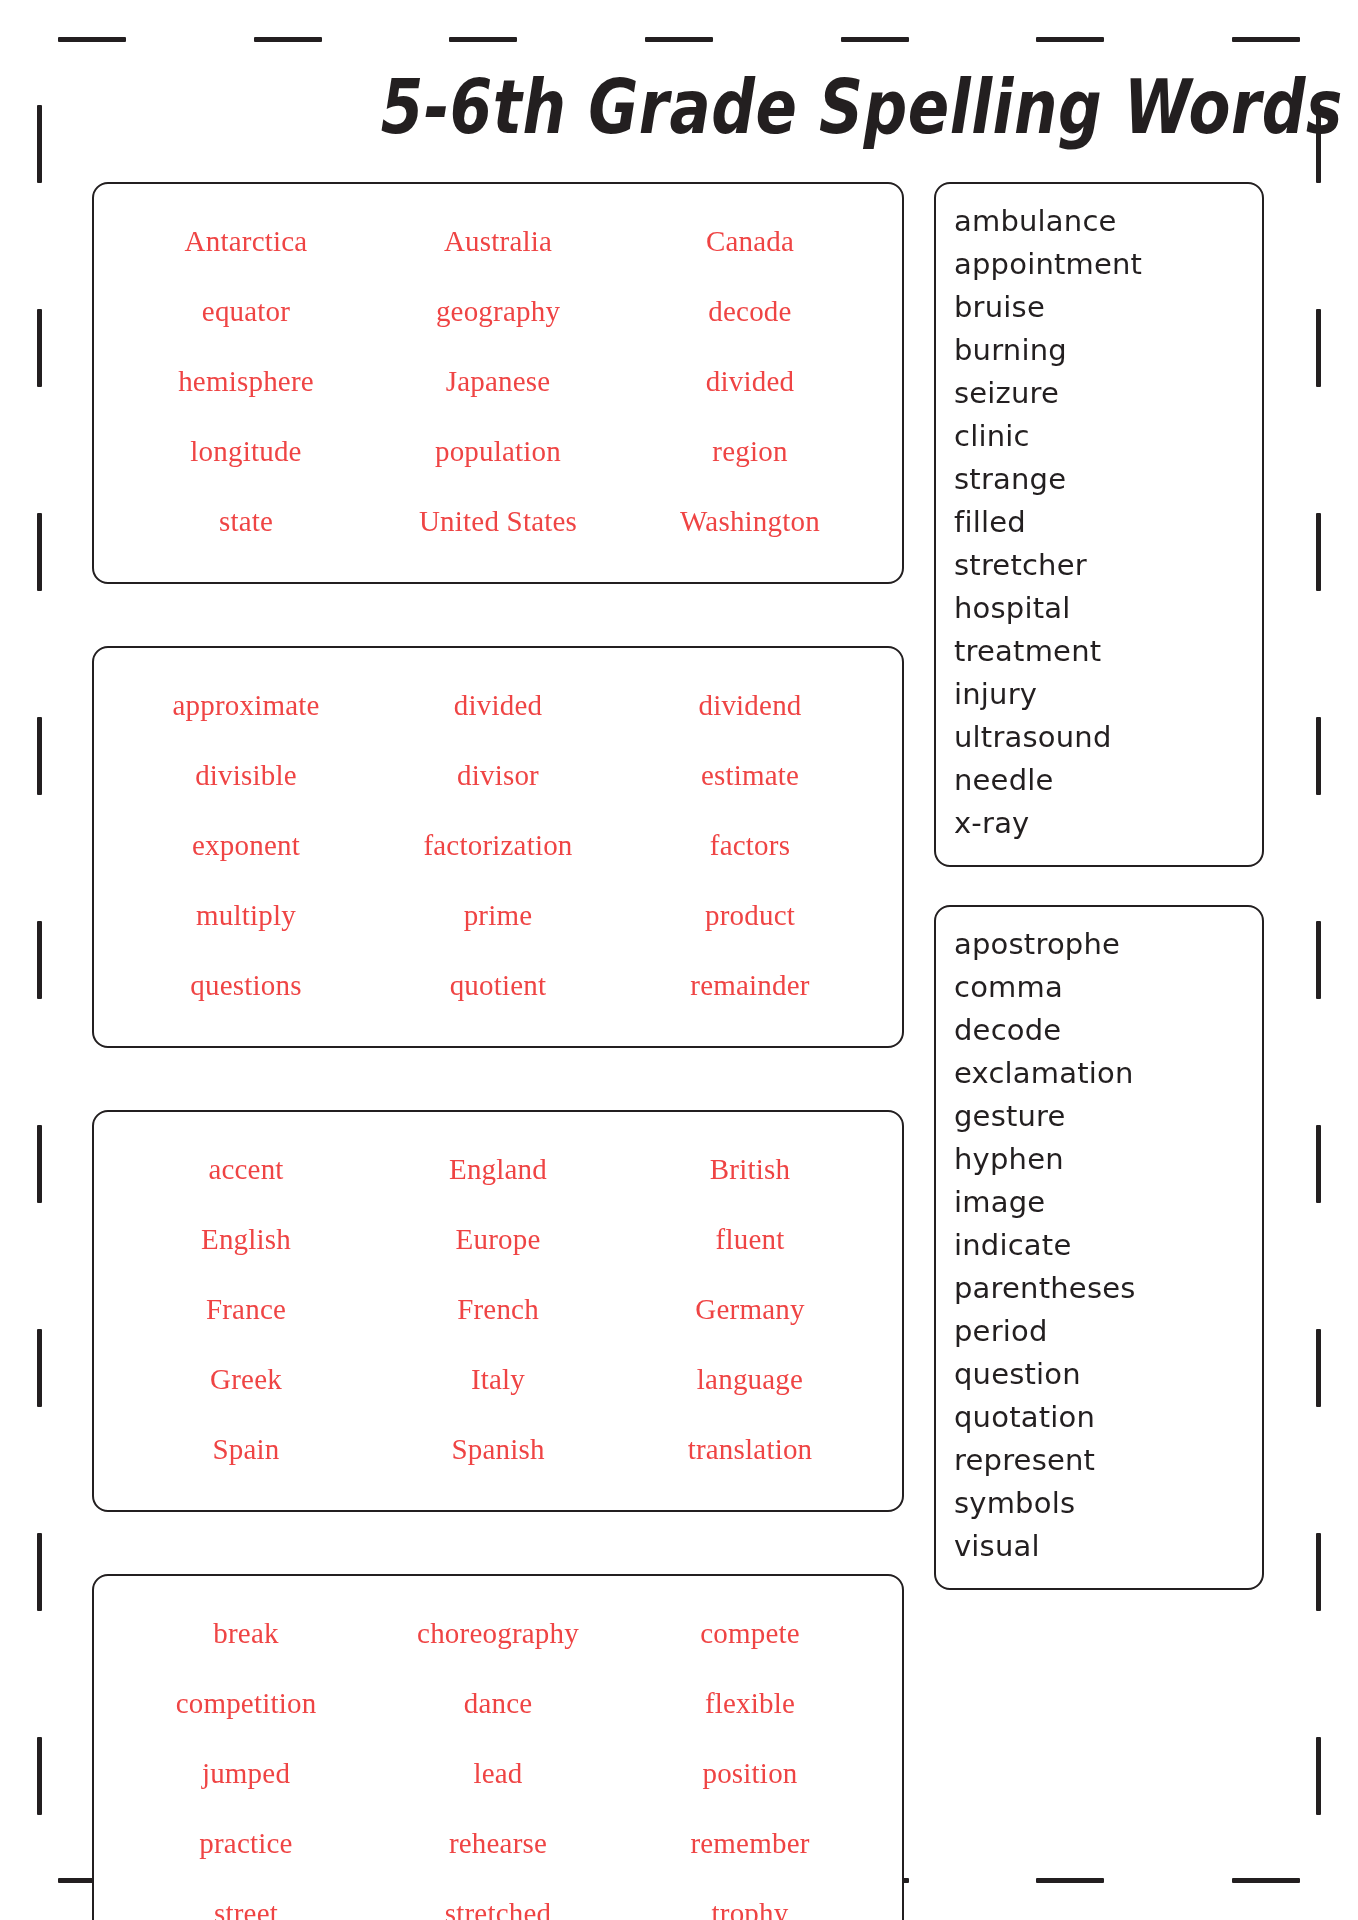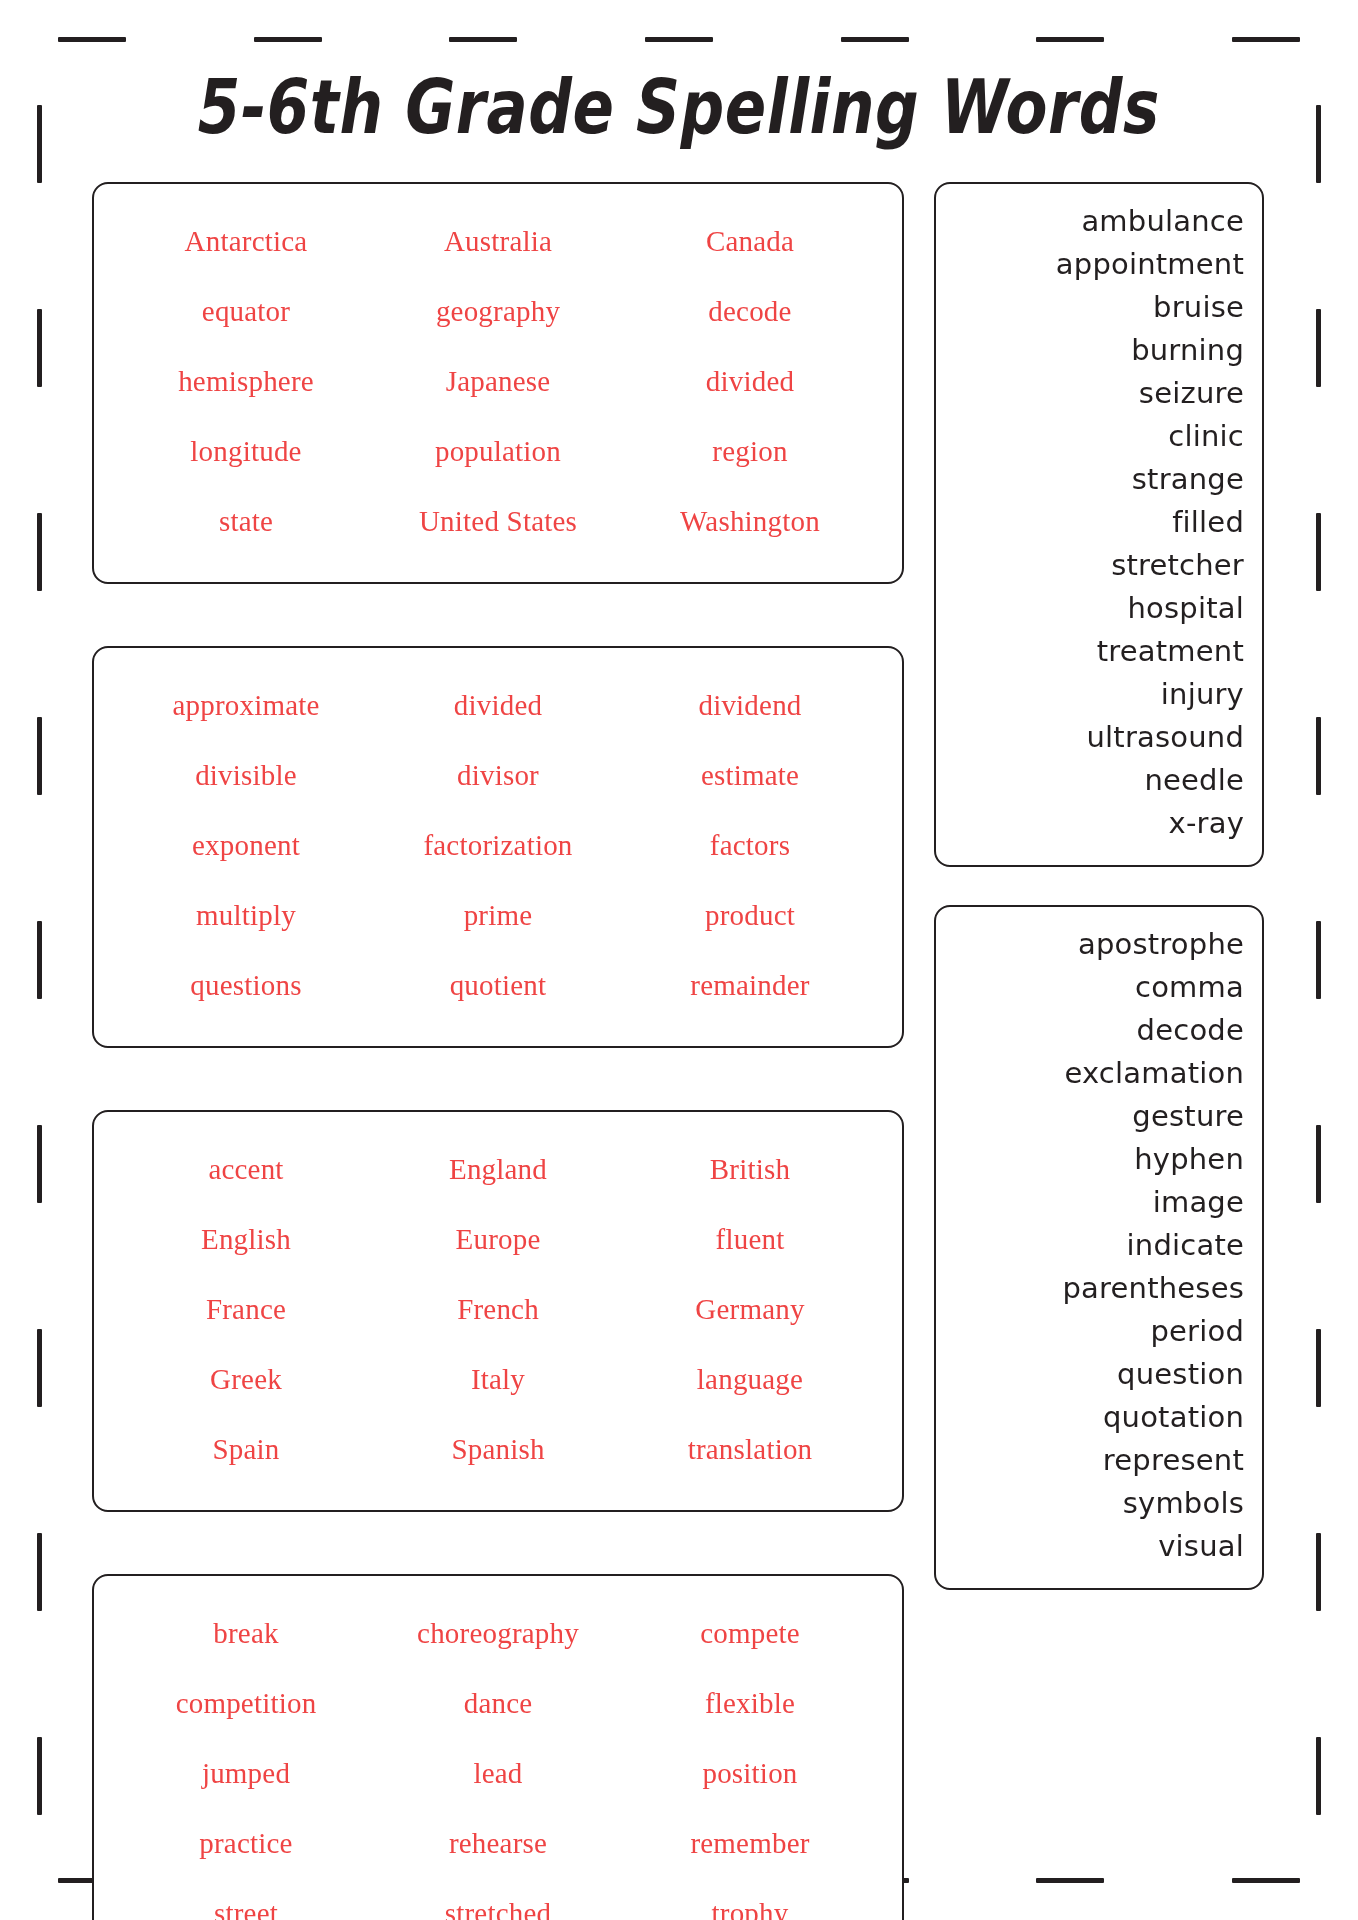--- a/index.html
+++ b/index.html
@@ -33,21 +33,21 @@
     background:#231f20;
     border-radius:1px;
   }
 
   
   .title-wrap {
     position:absolute;
     top:70px;
     left:0;
     width:1358px;
-    text-align:center;
+    text-align:right;
   }
   .title {
     font-family:"DejaVu Sans", sans-serif;
     font-size:63px;
     font-weight:bold;
     font-style:italic;
     letter-spacing:0.5px;
     color:#231f20;
     line-height:1;
     display:inline-block;
@@ -90,21 +90,21 @@
     line-height:70px;
     color:#ef4444;
     letter-spacing:0.2px;
     white-space:nowrap;
   }
 
   .list-box {
     padding:16px 18px 20px 18px;
     display:flex;
     flex-direction:column;
-    align-items:flex-end;
+    align-items:flex-start;
   }
   .list-item {
     font-family:"DejaVu Sans", sans-serif;
     font-size:29px;
     line-height:43px;
     color:#231f20;
     text-align:center;
     letter-spacing:0.2px;
     white-space:nowrap;
   }

